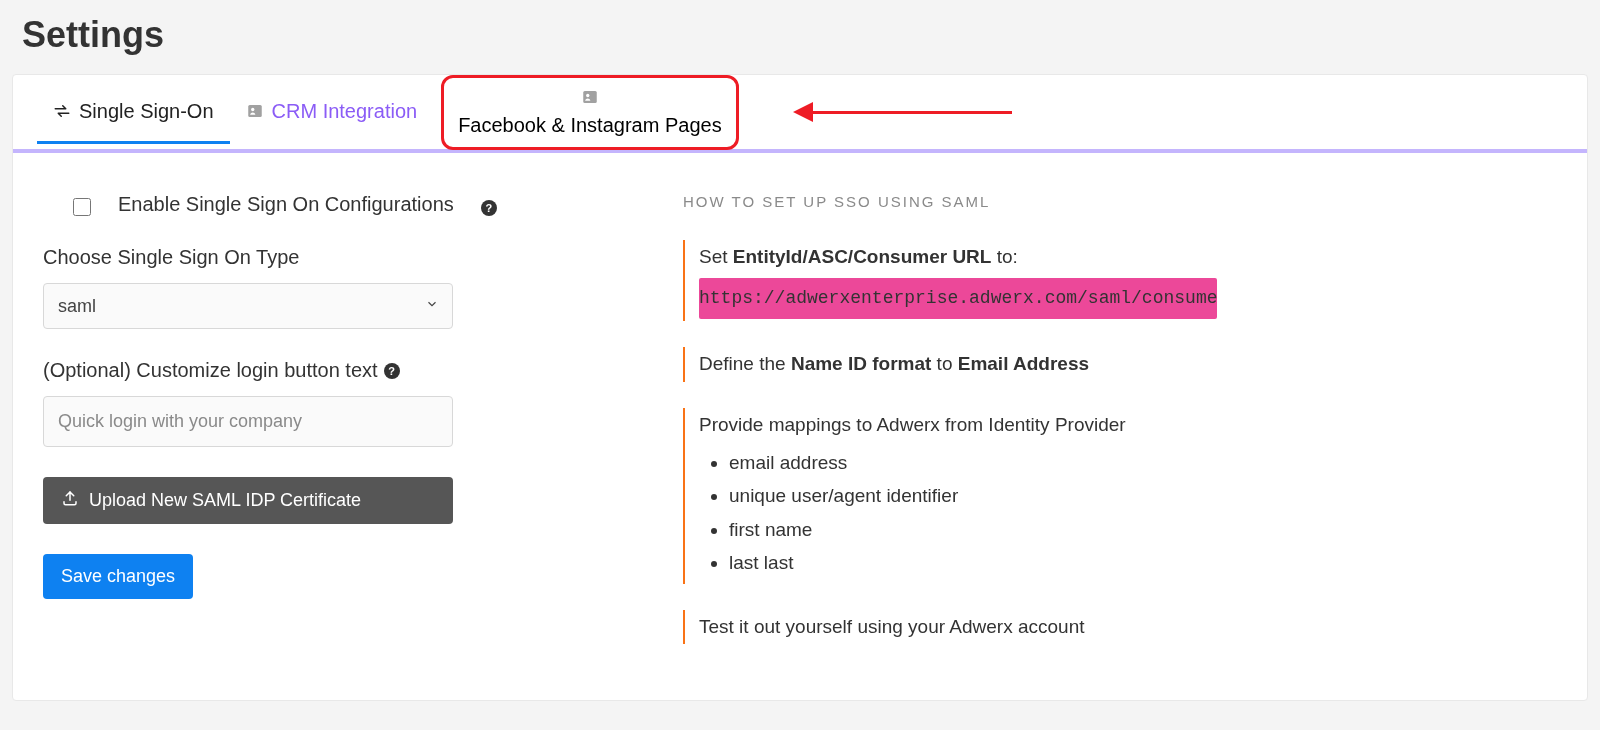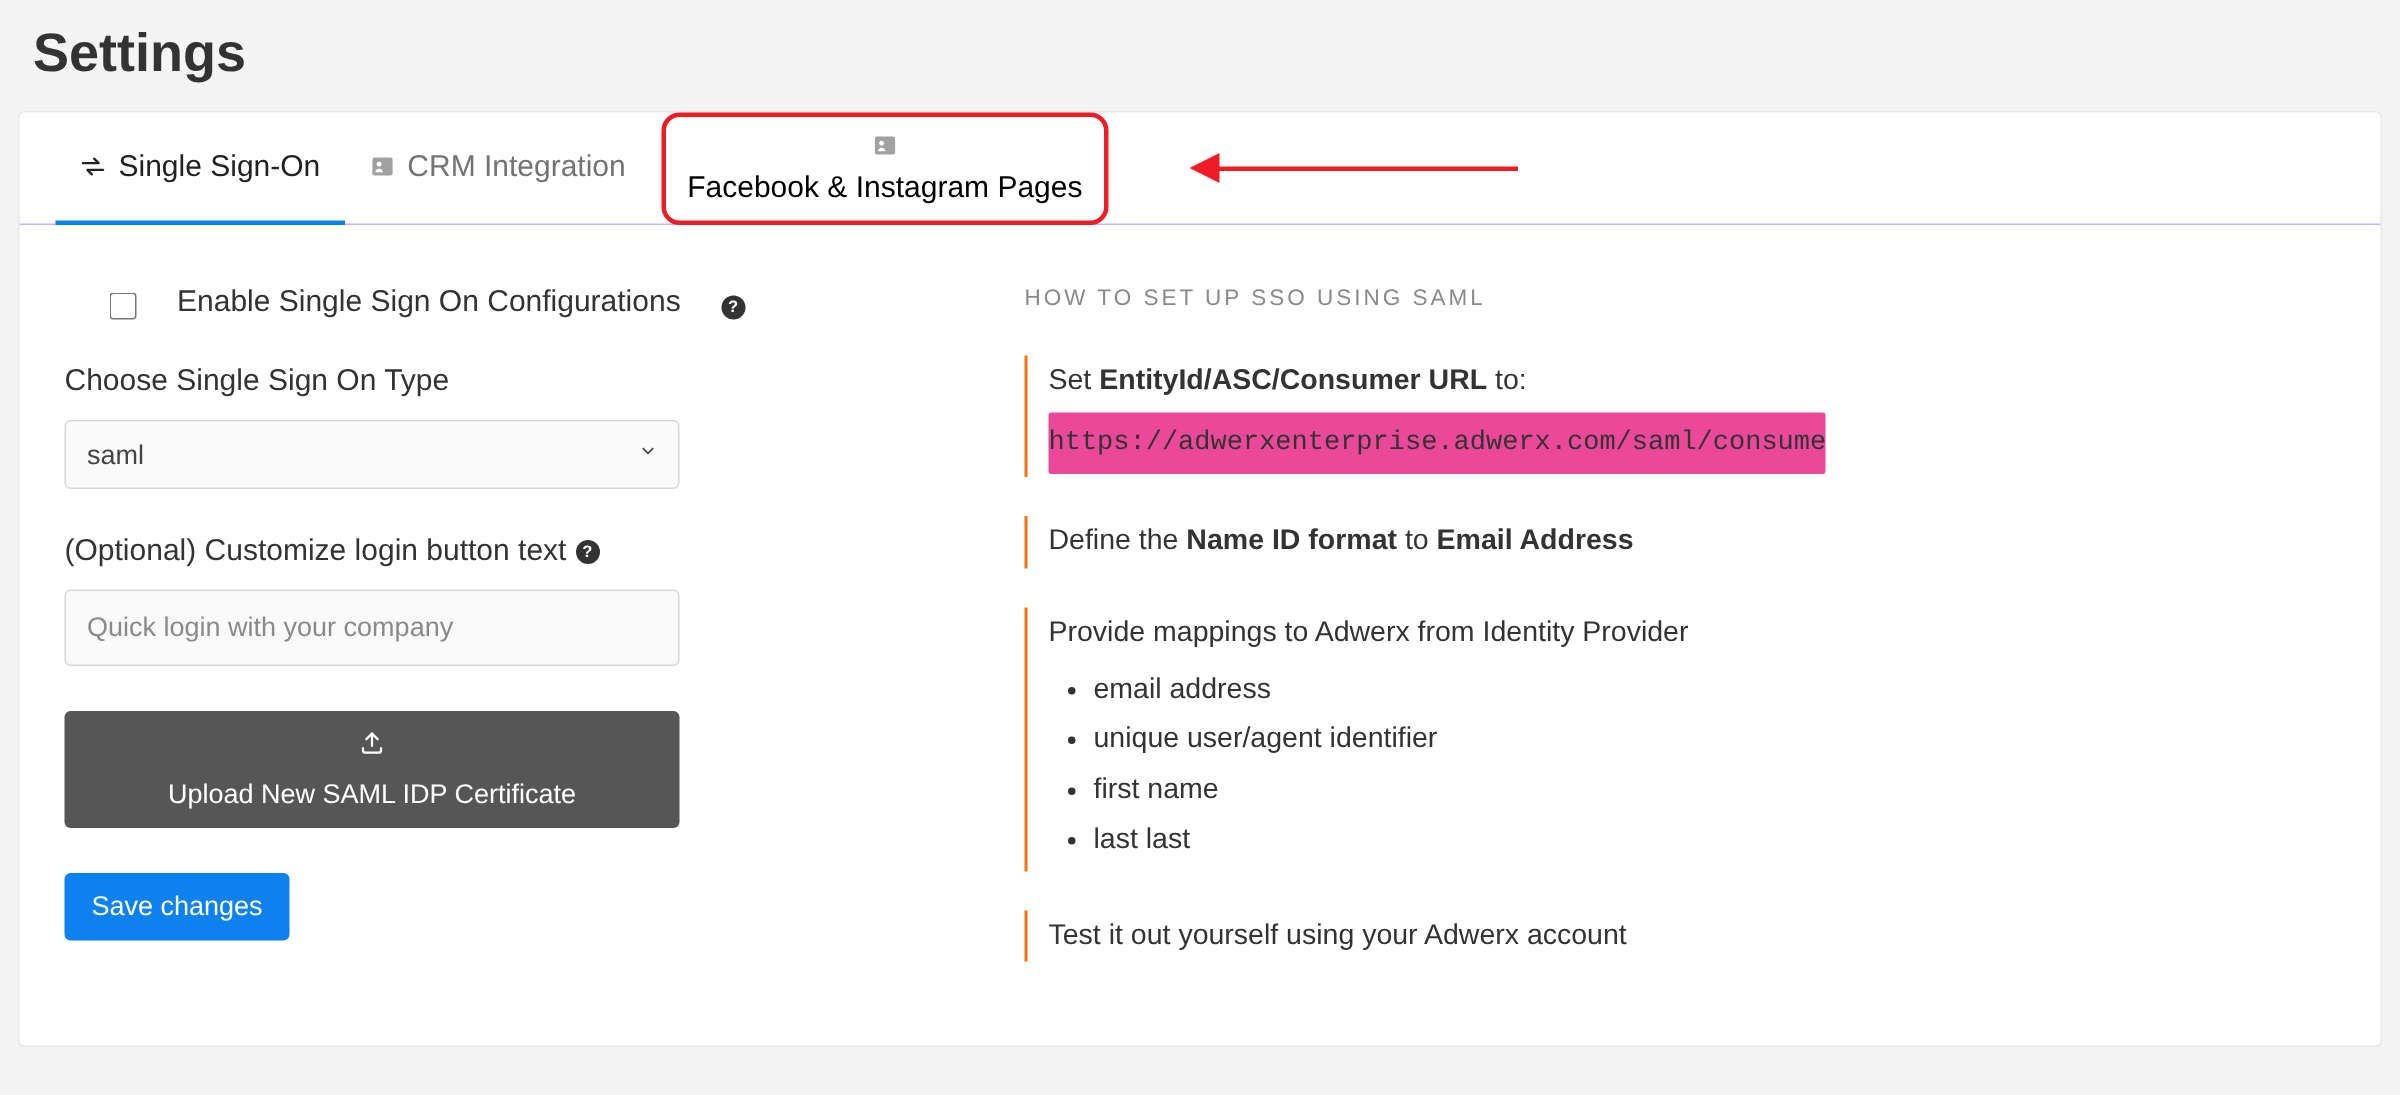--- a/index.html
+++ b/index.html
@@ -25,30 +25,31 @@
       padding: 14px 0 18px 10px;
     }
     .panel {
       background: #fff;
       border: 1px solid #e8e8e8;
       border-radius: 4px;
       padding: 0;
     }
     .tabs {
       display: flex;
-      border-bottom: 1px solid #c4b5fd;
+      align-items: center;
+      border-bottom: 4px solid #c4b5fd;
       padding: 0 24px;
       position: relative;
     }
     .tab {
       display: flex;
       align-items: center;
       gap: 8px;
       padding: 18px 16px;
-      color: #737373;
+      color: #8b5cf6;
       font-size: 20px;
       font-weight: 500;
       cursor: pointer;
       border-bottom: 3px solid transparent;
       margin-bottom: -1px;
     }
     .tab.active {
       color: #222;
       border-bottom-color: #0e81f1;
     }
@@ -167,21 +168,20 @@
       font-size: 18px;
       font-weight: 500;
       border: none;
       cursor: pointer;
     }
     .btn-dark {
       background: #565656;
       color: #fff;
       width: 410px;
       justify-content: flex-start;
-      flex-direction: column;
     }
     .btn-primary {
       background: #0e81f1;
       color: #fff;
     }
     .help-icon {
       display: inline-flex;
       align-items: center;
       justify-content: center;
       width: 16px;

